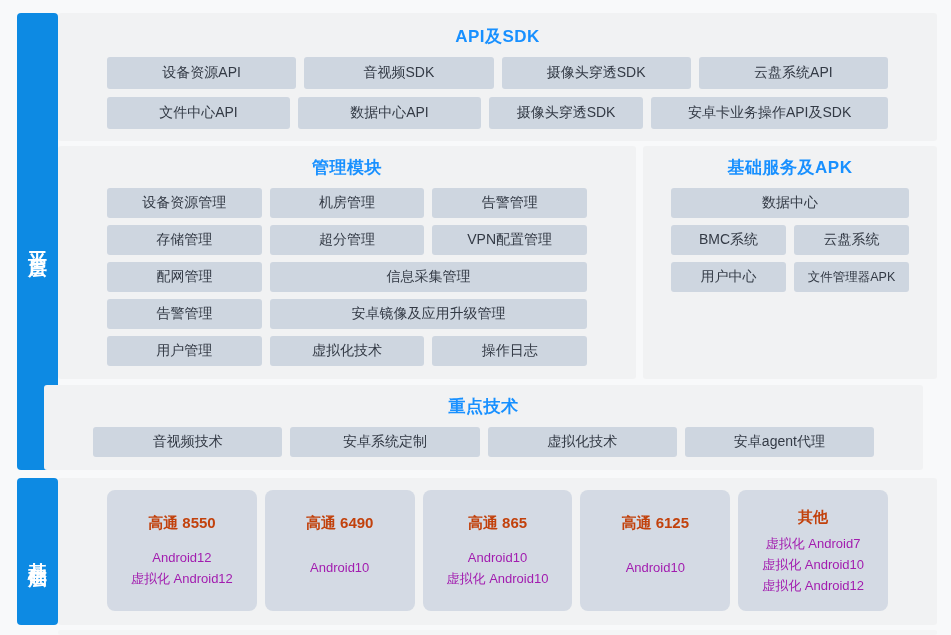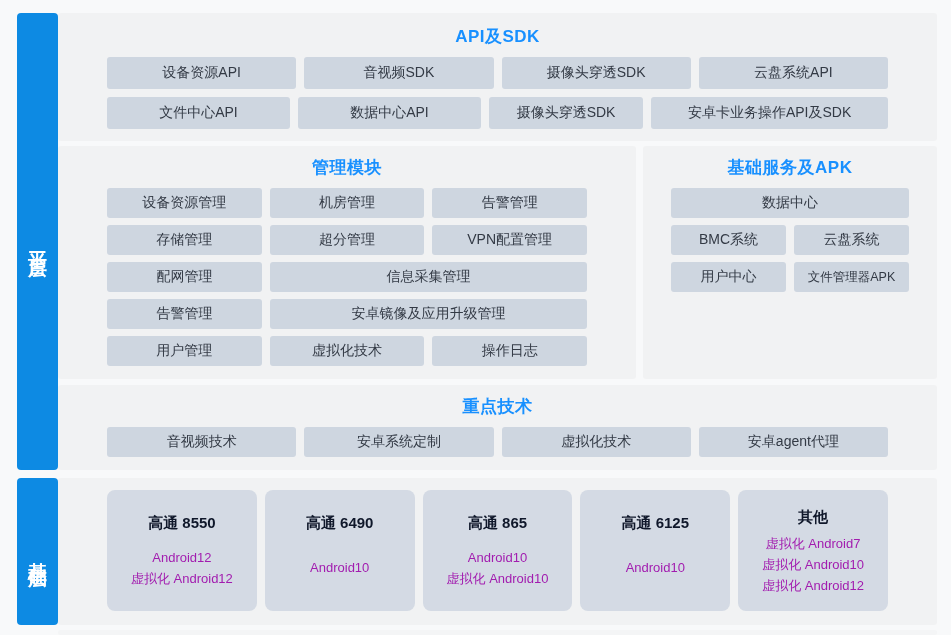--- a/index.html
+++ b/index.html
@@ -78,21 +78,21 @@
   #panel-manage .panel-title { margin-top: 10px; }
   #panel-manage .rows { margin: 9px 49px 0 49px; display: flex; flex-direction: column; gap: 7px; }
 
   #panel-basic { left: 643px; top: 146px; width: 294px; height: 233px; }
   #panel-basic .panel-title { margin-top: 10px; }
   #panel-basic .rows { margin: 9px 28px 0 28px; display: flex; flex-direction: column; gap: 7px; }
   #panel-basic .chip { font-size: 14px; }
   #panel-basic .chip.small { font-size: 12.5px; }
 
   
-  #panel-tech { left: 58px; top: 385px; width: 879px; height: 85px; }
+  #panel-tech { left: 44px; top: 385px; width: 879px; height: 85px; }
   #panel-tech .panel-title { margin-top: 10px; }
   #panel-tech .rows { margin: 9px 49px 0 49px; display: flex; flex-direction: column; gap: 8px; }
 
   
   #panel-base { left: 58px; top: 478px; width: 879px; height: 147px; }
   #panel-base .cards {
     margin: 12px 49px 0 49px;
     display: flex;
     gap: 8px;
   }
@@ -100,21 +100,21 @@
     flex: 1;
     background: #d4dae4;
     border-radius: 8px;
     height: 121px;
     display: flex;
     flex-direction: column;
     align-items: center;
     padding-top: 24px;
   }
   .hw-card .hw-title {
-    color: #0f172a;
+    color: #c2410c;
     font-weight: bold;
     font-size: 15px;
     margin-bottom: 14px;
   }
   .hw-card .hw-line {
     color: #a21caf;
     font-size: 13px;
     line-height: 1.62;
   }
   .hw-card.dense { padding-top: 18px; }

